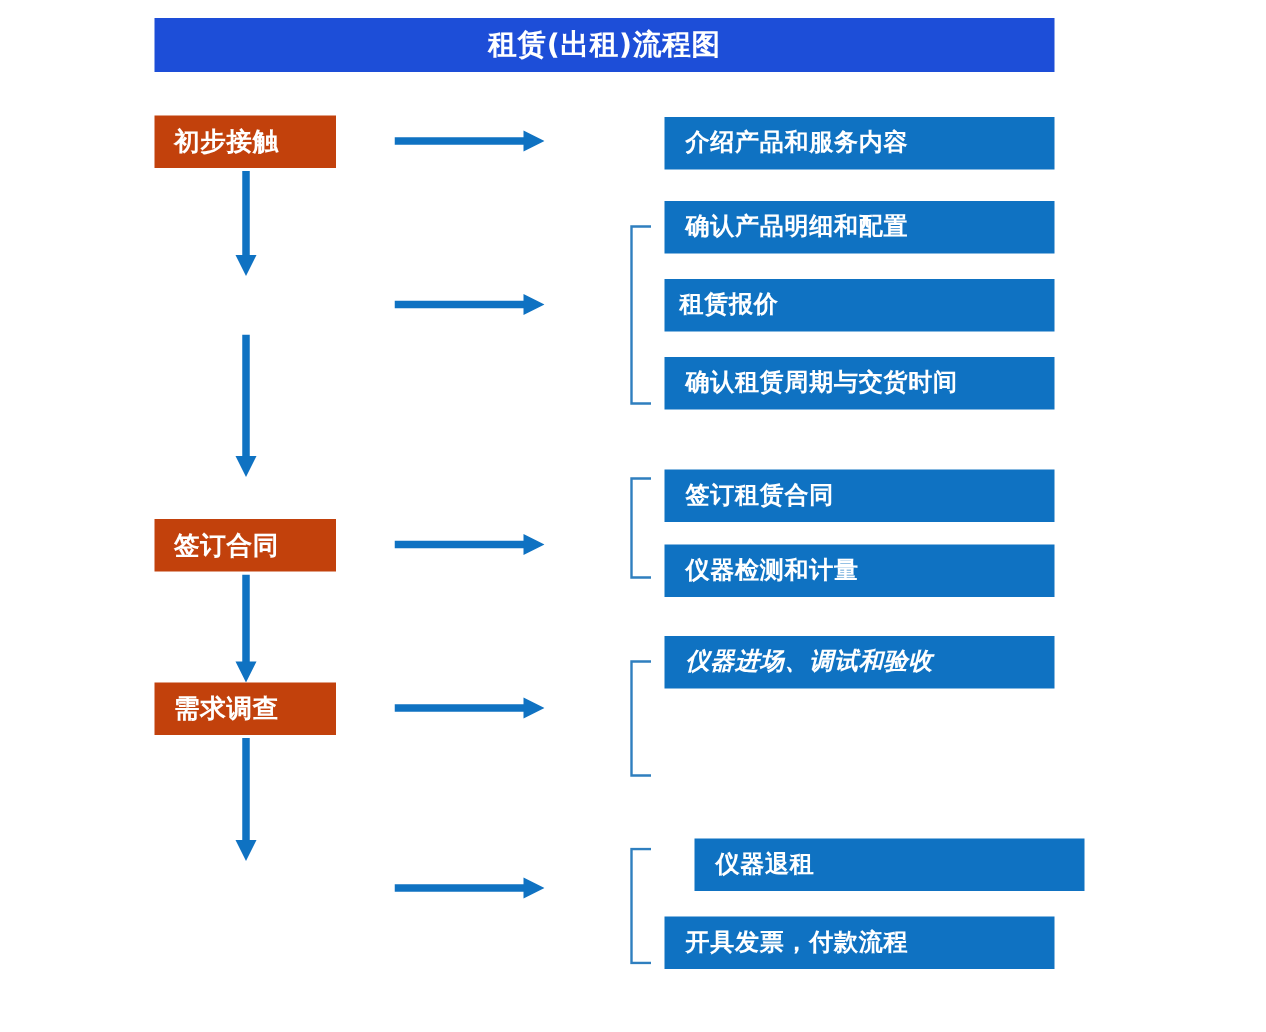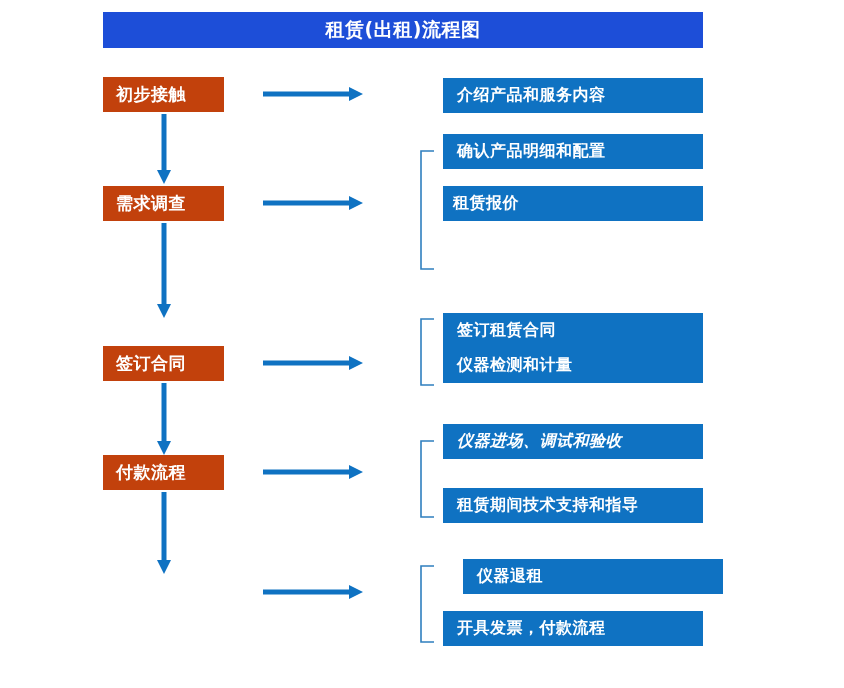--- a/index.html
+++ b/index.html
@@ -98,37 +98,37 @@
 
   <div class="detail-box" style="top:78px;">介绍产品和服务内容</div>
 
   <div class="v-arrow" style="left:155px; top:114px; height:70px;">
     <svg width="18" height="70" viewBox="0 0 18 70">
       <line x1="9" y1="0" x2="9" y2="58" stroke="#0f72c2" stroke-width="5"></line>
       <polygon points="2,56 16,56 9,70" fill="#0f72c2"></polygon>
     </svg>
   </div>
 
-  <div class="stage-box left" style="top:186px;">需求调查</div>
 
   <div class="h-arrow" style="left:263px; top:194px; width:100px;">
     <svg width="100" height="18" viewBox="0 0 100 18">
       <line x1="0" y1="9" x2="88" y2="9" stroke="#0f72c2" stroke-width="5"></line>
       <polygon points="86,2 100,9 86,16" fill="#0f72c2"></polygon>
     </svg>
   </div>
 
   <div class="bracket" style="left:418px; top:150px; width:18px; height:120px;">
     <svg width="18" height="120" viewBox="0 0 18 120">
       <path d="M16,1 L3,1 L3,119 L16,119" fill="none" stroke="#2f7fbf" stroke-width="1.6"></path>
     </svg>
   </div>
 
   <div class="detail-box" style="top:134px;">确认产品明细和配置</div>
   <div class="detail-box" style="top:186px;padding-left:10px;">租赁报价</div>
+  <div class="detail-box" style="top:238px;">确认租赁周期与交货时间</div>
 
   <div class="v-arrow" style="left:155px; top:223px; height:95px;">
     <svg width="18" height="95" viewBox="0 0 18 95">
       <line x1="9" y1="0" x2="9" y2="83" stroke="#0f72c2" stroke-width="5"></line>
       <polygon points="2,81 16,81 9,95" fill="#0f72c2"></polygon>
     </svg>
   </div>
 
   <div class="stage-box left" style="top:346px;text-align:right;">签订合同</div>
 
@@ -139,46 +139,45 @@
     </svg>
   </div>
 
   <div class="bracket" style="left:418px; top:318px; width:18px; height:68px;">
     <svg width="18" height="68" viewBox="0 0 18 68">
       <path d="M16,1 L3,1 L3,67 L16,67" fill="none" stroke="#2f7fbf" stroke-width="1.6"></path>
     </svg>
   </div>
 
   <div class="detail-box" style="top:313px;">签订租赁合同</div>
-  <div class="detail-box" style="top:348px;">仪器检测和计量</div>
+  <div class="detail-box" style="top:363px;">仪器检测和计量</div>
 
   <div class="v-arrow" style="left:155px; top:383px; height:72px;">
     <svg width="18" height="72" viewBox="0 0 18 72">
       <line x1="9" y1="0" x2="9" y2="60" stroke="#0f72c2" stroke-width="5"></line>
       <polygon points="2,58 16,58 9,72" fill="#0f72c2"></polygon>
     </svg>
   </div>
 
-  <div class="stage-box left" style="top:455px;">付款流程</div>
+  <div class="stage-box left" style="top:455px;">需求调查</div>
 
   <div class="h-arrow" style="left:263px; top:463px; width:100px;">
     <svg width="100" height="18" viewBox="0 0 100 18">
       <line x1="0" y1="9" x2="88" y2="9" stroke="#0f72c2" stroke-width="5"></line>
       <polygon points="86,2 100,9 86,16" fill="#0f72c2"></polygon>
     </svg>
   </div>
 
   <div class="bracket" style="left:418px; top:440px; width:18px; height:78px;">
     <svg width="18" height="78" viewBox="0 0 18 78">
       <path d="M16,1 L3,1 L3,77 L16,77" fill="none" stroke="#2f7fbf" stroke-width="1.6"></path>
     </svg>
   </div>
 
   <div class="detail-box" style="top:424px;font-style:italic;">仪器进场、调试和验收</div>
-  <div class="detail-box" style="top:488px;">租赁期间技术支持和指导</div>
 
   <div class="v-arrow" style="left:155px; top:492px; height:82px;">
     <svg width="18" height="82" viewBox="0 0 18 82">
       <line x1="9" y1="0" x2="9" y2="70" stroke="#0f72c2" stroke-width="5"></line>
       <polygon points="2,68 16,68 9,82" fill="#0f72c2"></polygon>
     </svg>
   </div>
 
 
   <div class="h-arrow" style="left:263px; top:583px; width:100px;">

